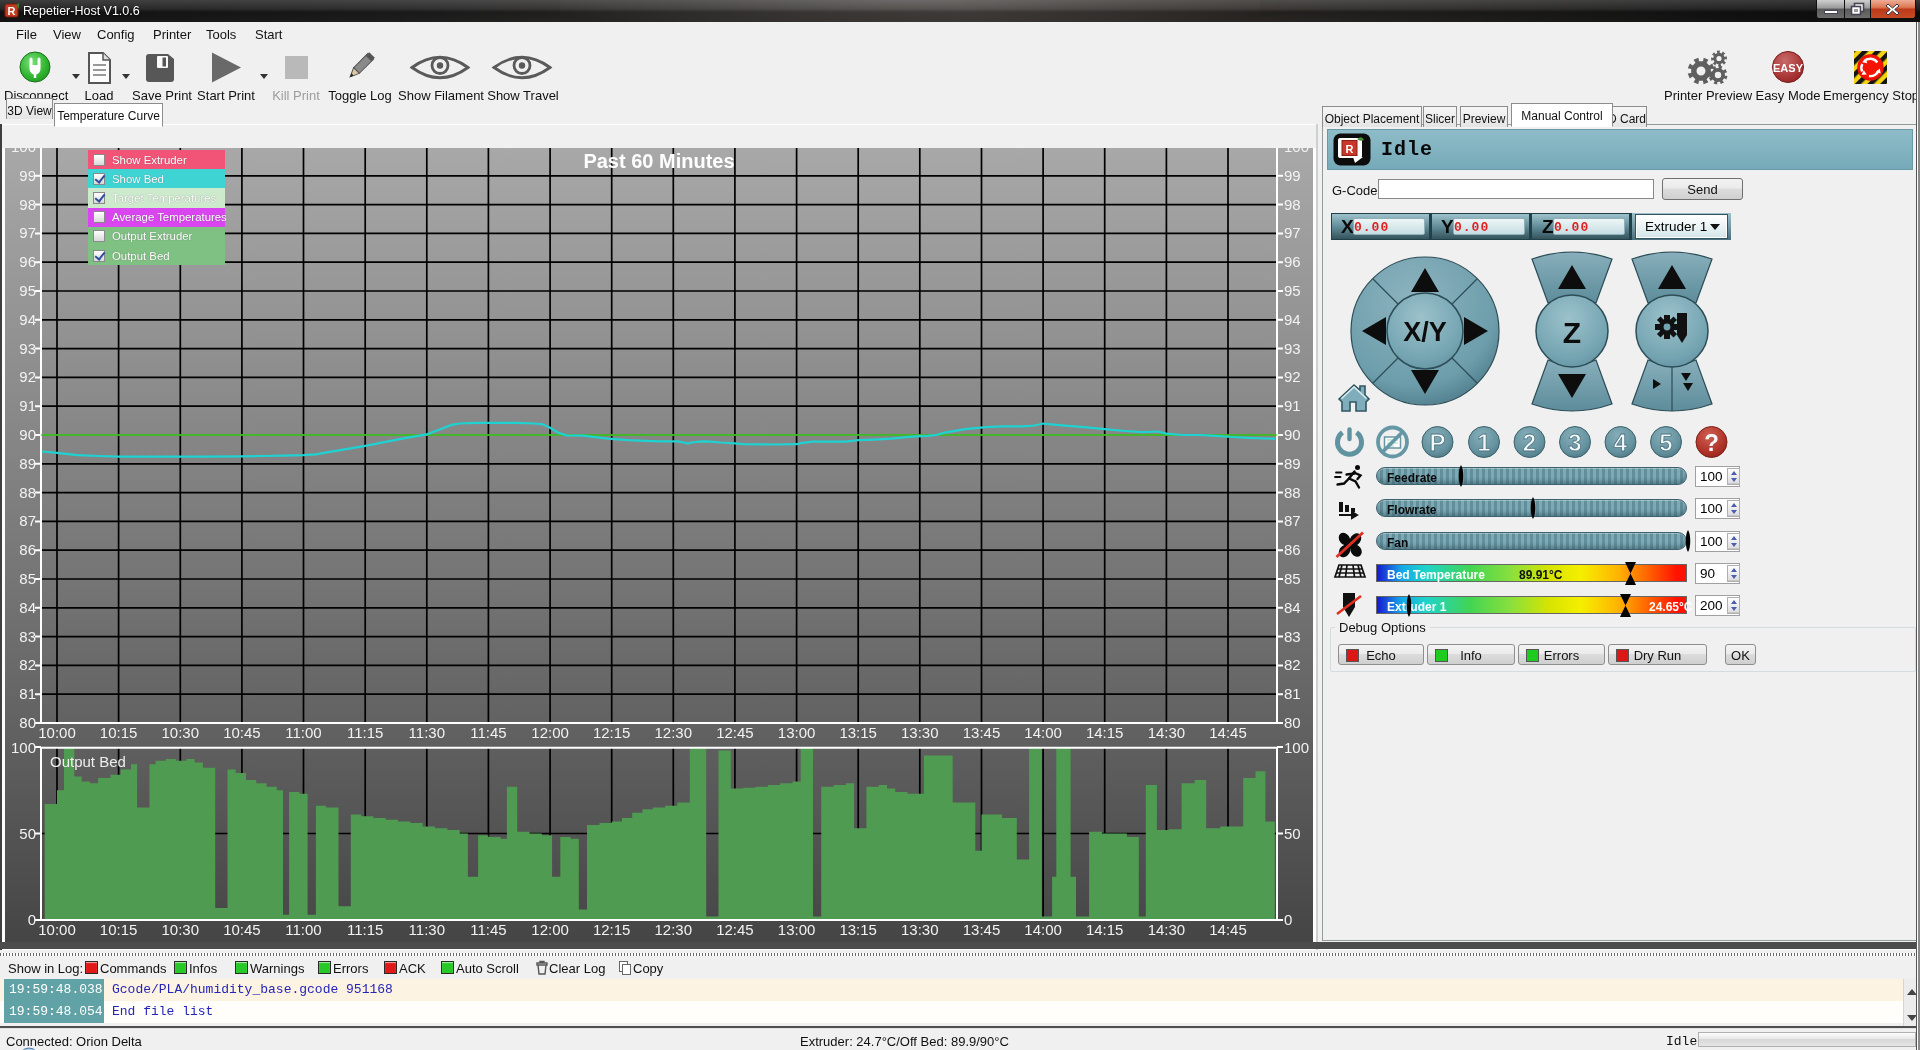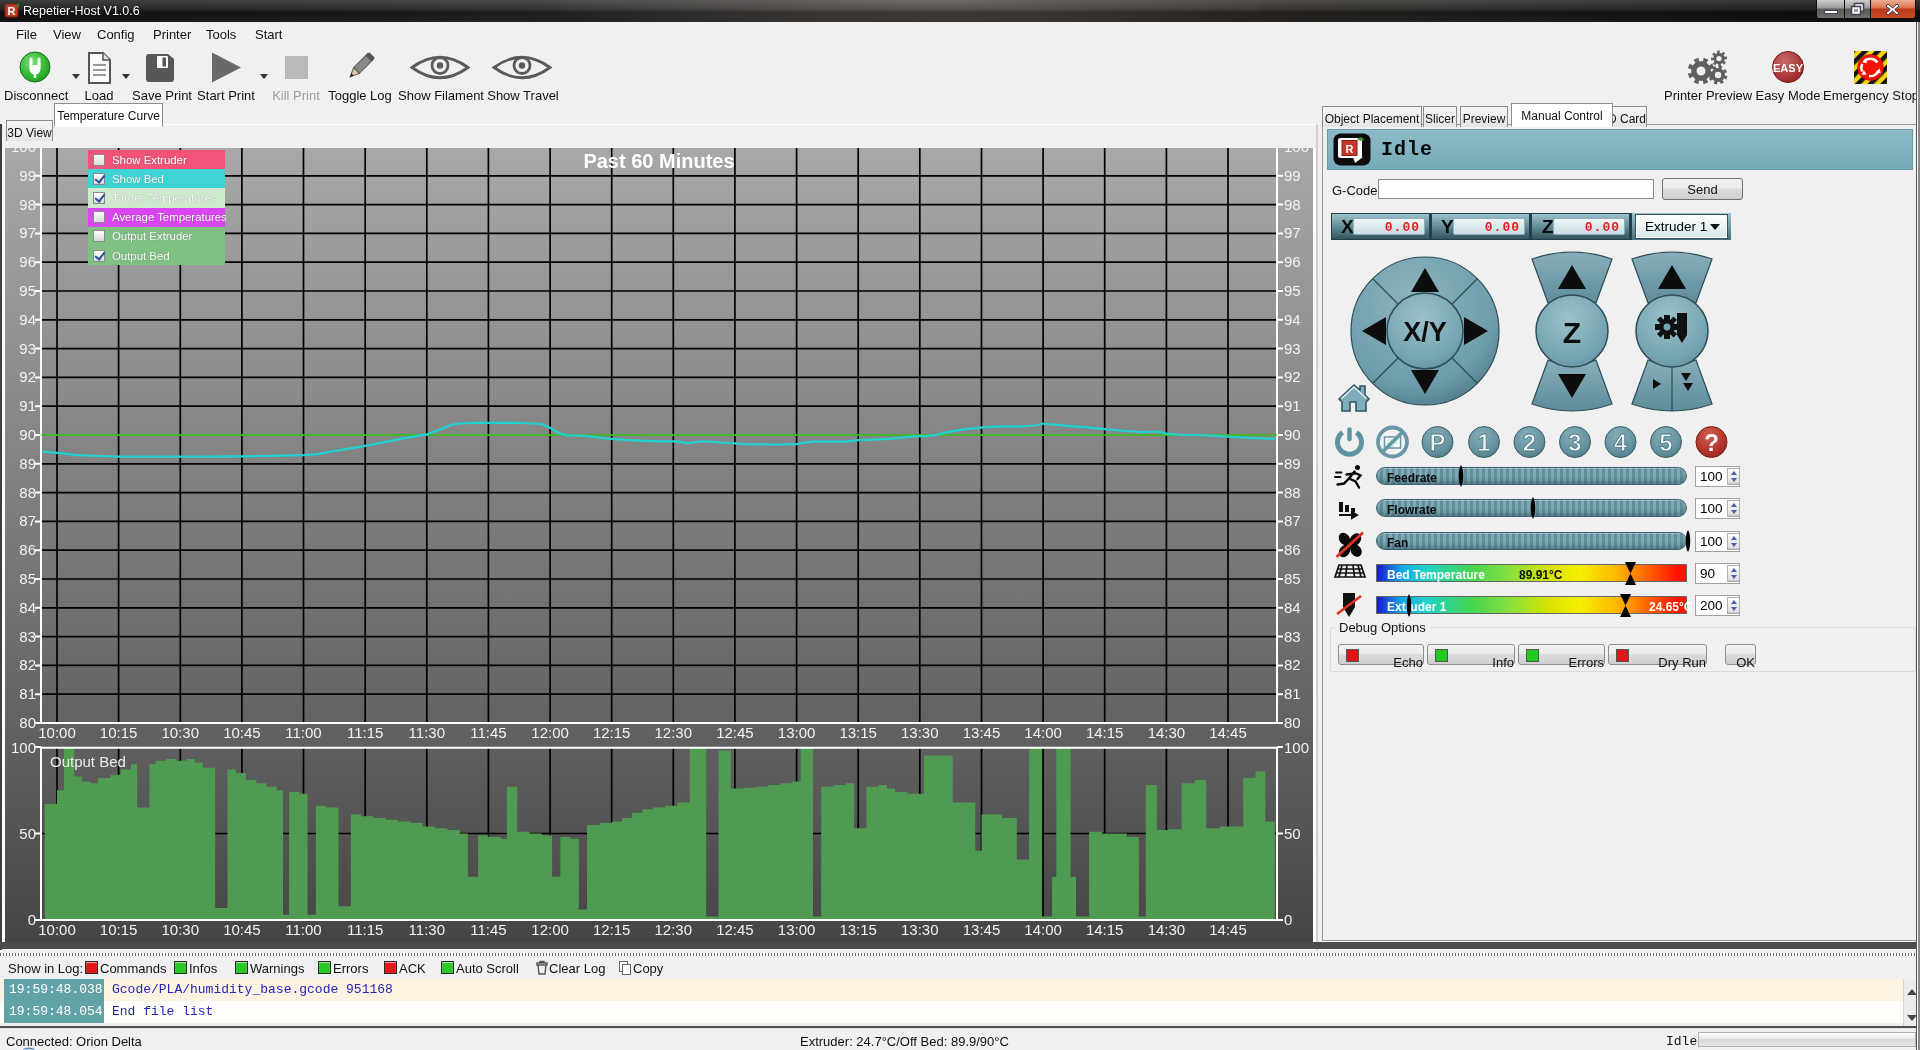--- a/index.html
+++ b/index.html
@@ -31,32 +31,32 @@
 
 #legend{position:absolute;left:88px;top:25px;width:137px;font-size:11.4px;color:#fff;z-index:5;white-space:nowrap}
 .lrow{height:19.2px;display:flex;align-items:center;text-shadow:0 0 1px rgba(80,80,80,.7)}
 .cb{width:12px;height:12px;background:linear-gradient(180deg,#fff,#d8d8d8);border:1px solid #8a8a8a;margin:0 7px 0 5px;position:relative;flex:none}
 .cb.on:after{content:"";position:absolute;left:2.5px;top:-1px;width:4px;height:8px;border:solid #2f4d9e;border-width:0 2.5px 2.5px 0;transform:rotate(38deg)}
 
 #rpanel{left:1322px;top:124px;width:595px;height:817px;background:#f0f0f0;border:1px solid #919b9c}
 .win7btn{position:absolute;background:linear-gradient(180deg,#f2f2f2 0%,#ebebeb 45%,#dddddd 50%,#cfcfcf 100%);border:1px solid #707070;border-radius:3px;font-size:13px;color:#111;text-align:center}
 .xyzc{top:1px;height:25px;background:linear-gradient(180deg,#9dc2cc 0%,#5d8894 55%,#35535b 100%)}
 .xyzl{top:3px;font-size:19px;font-weight:bold;color:#0a0a0a}
-.xyzf{top:5px;width:72px;height:17px;background:linear-gradient(180deg,#eef6f7,#c6dde2);border:1px solid #8fb0b8;border-radius:2px;color:#e02020;font-family:"Liberation Mono",monospace;font-size:13px;font-weight:bold;text-align:right;padding:1px 4px 0 0;letter-spacing:1px}
+.xyzf{top:5px;width:72px;height:17px;background:linear-gradient(180deg,#eef6f7,#c6dde2);border:1px solid #8fb0b8;border-radius:2px;color:#e02020;font-family:"Liberation Mono",monospace;font-size:13px;font-weight:bold;padding:1px 4px 0 0;letter-spacing:1px}
 
 .ribbed{position:absolute;height:18px;border-radius:9px;border:1px solid #3c626d;background:repeating-linear-gradient(90deg,#7eaab6 0 3px,#628f9c 3px 6px);box-shadow:inset 0 1px 0 rgba(255,255,255,.35),inset 0 -3px 4px rgba(20,50,60,.35)}
 .tl{position:absolute;left:10px;top:2.5px;font-size:12px;font-weight:bold;color:#0a0a0a;white-space:nowrap}
 .grad{position:absolute;height:18px;border:1px solid #666;background:linear-gradient(90deg,#1818d0 0%,#15a8e8 8%,#1fd4c8 16%,#42d454 30%,#8ee03a 44%,#d8e400 56%,#f5ef00 66%,#ffb400 78%,#ff6000 88%,#ff1200 97%)}
 .spinbox{position:absolute;width:45px;height:21px;border:1px solid #a0a0a0;background:#fff;font-size:13.5px;padding:2px 0 0 4px;color:#000}
 .spin{position:absolute;width:13px;height:17px;border:1px solid #b0b0b0;background:linear-gradient(180deg,#fdfdfd,#dcdcdc);box-shadow:inset 0 -8.5px 0 -8px #b0b0b0}
 .spin:before{content:"";position:absolute;left:3px;top:2px;border-left:3.2px solid transparent;border-right:3.2px solid transparent;border-bottom:4px solid #4a5fb0;}
 .spin:after{content:"";position:absolute;left:3px;bottom:2px;border-left:3.2px solid transparent;border-right:3.2px solid transparent;border-top:4px solid #4a5fb0;}
 .dbgbtn{position:absolute;height:21px;background:linear-gradient(180deg,#f3f3f3 0%,#ebebeb 45%,#dcdcdc 50%,#cfcfcf 100%);border:1px solid #8e8e8e;border-radius:3px;font-size:13px;color:#111}
 .dbgbtn .sq{position:absolute;left:7px;top:3.5px;width:13px;height:13px;border:1px solid #555}
-.dbgbtn .tx{position:absolute;left:0;right:0;top:10px;text-align:right}
+.dbgbtn .tx{position:absolute;left:0;right:0;top:3px;text-align:center}
 
 #splitter{left:0;top:949px;width:1920px;height:8px;background:#f0f0f0;border-top:1px solid #fff;}
 #splitter .pat{position:absolute;left:0;top:3px;width:1920px;height:3px;background:repeating-linear-gradient(90deg,#6a6a6a 0 1.5px,#fdfdfd 1.5px 3px);}
 #logbar{left:0;top:957px;width:1920px;height:22px;background:#f0f0f0;font-size:13px;color:#111}
 #logbar span{position:absolute;top:4px;white-space:nowrap}
 .lcb{position:absolute;top:4px;width:13px;height:13px;border:1.5px solid #2a2a2a;box-shadow:inset 0 1px 1px rgba(255,255,255,.6)}
 #logarea{left:0;top:979px;width:1903px;height:49px;background:#f1f0ee}
 .lrow1{position:absolute;left:0;width:1903px;height:22px}
 .tstamp{position:absolute;left:4px;top:0;width:100px;height:22px;background:#60a2a5;color:#fff;font-family:"Liberation Mono",monospace;font-size:13px;padding:3px 0 0 5px}
 .lmsg{position:absolute;left:112px;top:3px;color:#2525b8;font-family:Liberation Mono, monospace;font-size:13px}
@@ -179,21 +179,21 @@
         <circle cx="45.5" cy="16.8" r="12" fill="#f41404"></circle>
         <g stroke="#fff" stroke-width="2.4" fill="none">
           <path d="M39.2 11.2 A8.6 8.6 0 0 1 52.3 12.5"></path>
           <path d="M53.6 20.5 A8.6 8.6 0 0 1 44 26"></path>
           <path d="M37.2 21.5 A8.6 8.6 0 0 1 37.3 14"></path>
         </g>
         <path d="M40.8 8.5 l-3.6 3.8 5 1Z M54.8 18.5 l-3.8 3.4 4.7 1.6Z M36.5 24.8 l5.2-0.4-2.9-4.2Z" fill="#fff"></path>
       </svg><div class="lbl">Emergency Stop</div></div>
 </div>
 
-<div class="tab" style="left:6px;top:120px;width:47px;z-index:1;">3D View</div>
+<div class="tab" style="left:6px;top:98px;width:47px;z-index:1;">3D View</div>
 <div class="tab act" style="left:54px;top:103px;width:109px">Temperature Curve</div>
 
 <div class="abs" style="left:0;top:124px;width:2px;height:826px;background:#3f3f3f;z-index:4"></div>
 <div class="abs" style="left:1316px;top:124px;width:2px;height:826px;background:#cfcfcf;z-index:4"></div>
 <div class="abs" style="left:1916px;top:22px;width:4px;height:1028px;background:linear-gradient(90deg,#555 0 1px,#fdfdfd 1px 2px,#8a8a8a 2px 4px);z-index:9"></div>
 <div class="abs" id="lpanel">
  <svg id="graph" class="abs" style="left:2px;top:23px" width="1314" height="801" viewBox="2 147 1314 801">
 <defs>
         <linearGradient id="bgg" x1="0" y1="0" x2="0" y2="1">
           <stop offset="0" stop-color="#a8a8a8"></stop>

